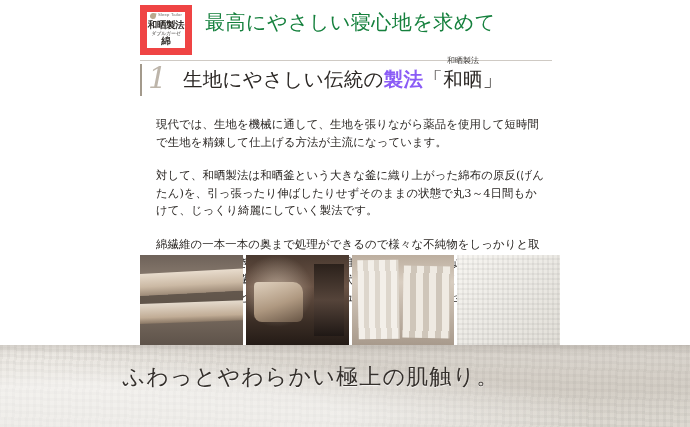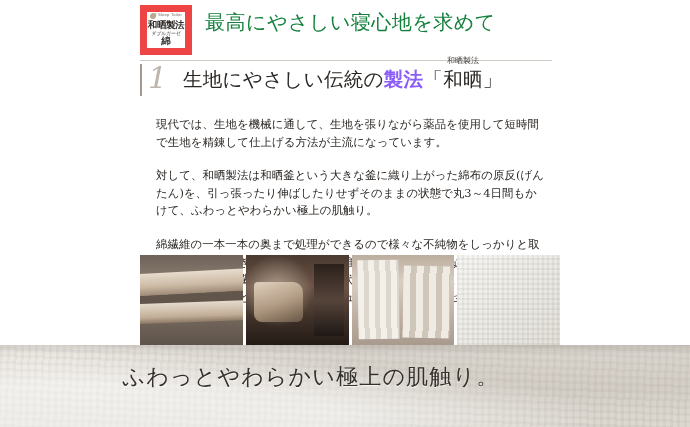--- a/index.html
+++ b/index.html
@@ -304,21 +304,21 @@
 
   <div class="sec-rule"></div>
   <div class="sec-bar"></div>
   <div class="sec-num">1</div>
   <div class="sec-title">
     <span>生地にやさしい伝統の</span><span class="em">製法</span><span>「</span><span class="ruby-wrap"><span class="ruby">和晒製法</span><span>和晒</span></span><span>」</span>
   </div>
 
   <div class="body-copy">
     <p>現代では、生地を機械に通して、生地を張りながら薬品を使用して短時間で生地を精錬して仕上げる方法が主流になっています。</p>
-    <p>対して、和晒製法は和晒釜という大きな釜に織り上がった綿布の原反(げんたん)を、引っ張ったり伸ばしたりせずそのままの状態で丸3～4日間もかけて、ふわっとやわらかい極上の肌触り。</p>
+    <p>対して、和晒製法は和晒釜という大きな釜に織り上がった綿布の原反(げんたん)を、引っ張ったり伸ばしたりせずそのままの状態で丸3～4日間もかけて、じっくり綺麗にしていく製法です。</p>
     <p>綿繊維の一本一本の奥まで処理ができるので様々な不純物をしっかりと取り除くことができます。また、綿繊維にストレスを与えない生地にやさしい加工のため、繊維の一本一本の形状が壊れることがなく、一般的な生地にはないふわっとソフトな風合のピュアコットンのガーゼをつくることが出来ます。</p>
   </div>
 
   <div class="photos">
     <div class="photo p1"></div>
     <div class="photo p2"></div>
     <div class="photo p3"></div>
     <div class="photo p4"></div>
   </div>
 

